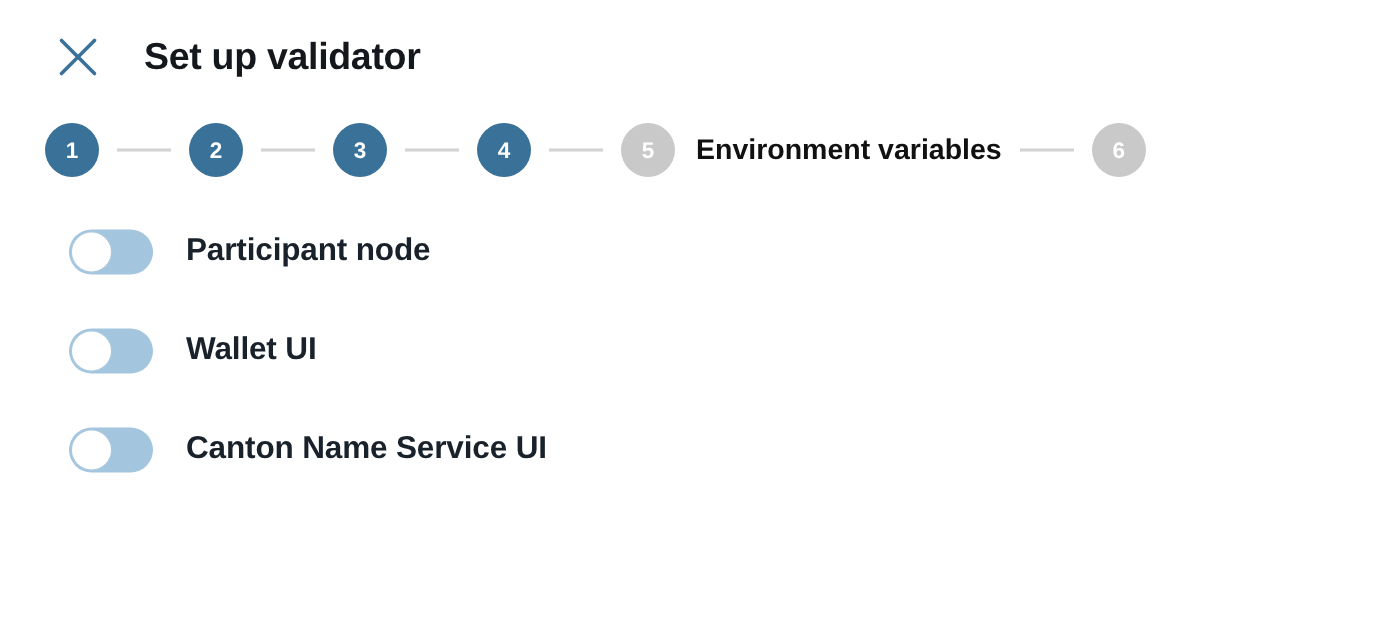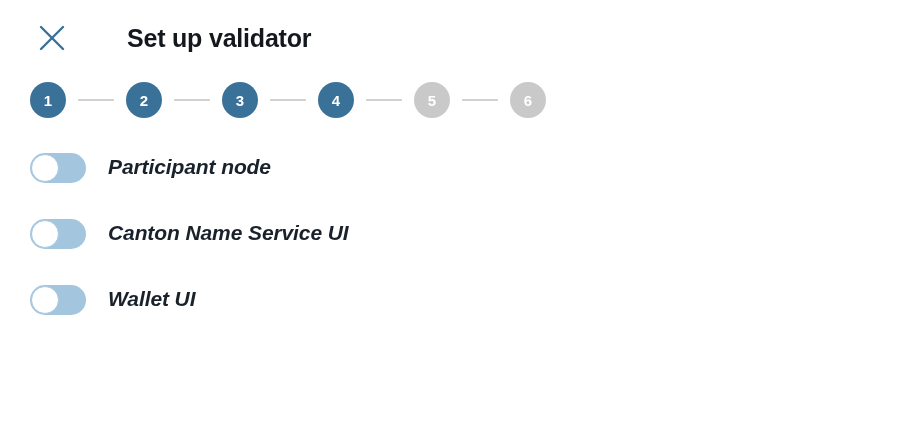--- a/index.html
+++ b/index.html
@@ -21,21 +21,20 @@
 
   
   .header {
     position: absolute;
     left: 0;
     top: 14px;
     width: 924px;
     height: 48px;
     display: flex;
     align-items: center;
-    gap: 31px;
   }
 
   .close-btn {
     width: 48px;
     height: 48px;
     margin-left: 28px;
     display: flex;
     align-items: center;
     justify-content: center;
     background: none;
@@ -103,24 +102,23 @@
     width: 36px;
     height: 2px;
     background: #d2d2d2;
     margin: 0 12px;
     flex: 0 0 auto;
   }
 
   
   .toggle-list {
     position: absolute;
-    left: 30px;
+    left: 46px;
     top: 152px;
     width: 860px;
-    font-style: italic;
   }
 
   .toggle-row {
     height: 66px;
     display: flex;
     align-items: flex-start;
   }
 
   .toggle {
     position: relative;
@@ -188,20 +186,21 @@
     </div>
     <div class="step-connector"></div>
 
     <div class="step-node">
       <div class="step-circle active">4</div>
     </div>
     <div class="step-connector"></div>
 
     <div class="step-node">
       <div class="step-circle inactive">5</div>
+      <span class="step-label">Environment variables</span>
     </div>
     <div class="step-connector"></div>
 
     <div class="step-node">
       <div class="step-circle inactive">6</div>
     </div>
 
   </div>
 
   <div class="toggle-list">
@@ -211,25 +210,25 @@
         <span class="toggle-knob"></span>
       </button>
       <span class="toggle-label">Participant node</span>
     </div>
 
 
     <div class="toggle-row">
       <button class="toggle" role="switch" aria-checked="false">
         <span class="toggle-knob"></span>
       </button>
-      <span class="toggle-label">Canton Name Service UI</span>
+      <span class="toggle-label">Wallet UI</span>
     </div>
 
     <div class="toggle-row">
       <button class="toggle" role="switch" aria-checked="false">
         <span class="toggle-knob"></span>
       </button>
-      <span class="toggle-label">Wallet UI</span>
+      <span class="toggle-label">Canton Name Service UI</span>
     </div>
 
   </div>
 
 </div>
 
 </body></html>

